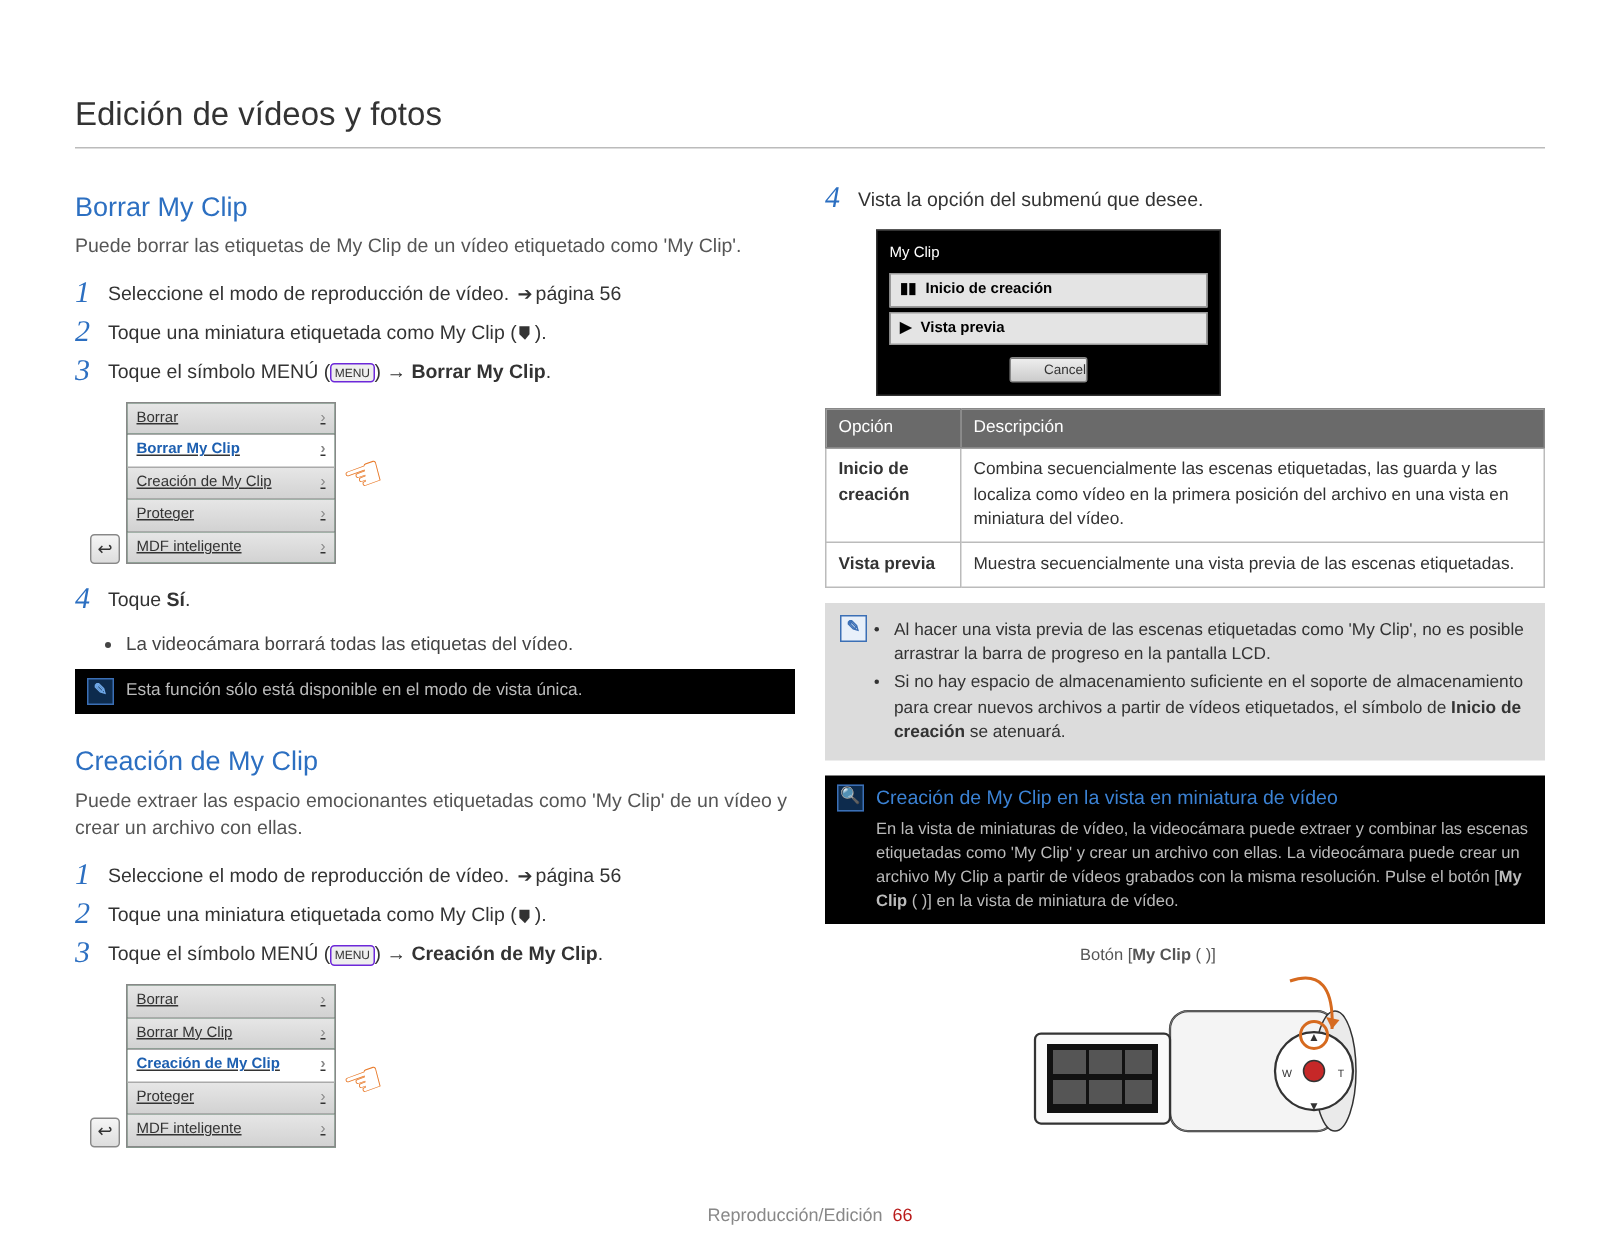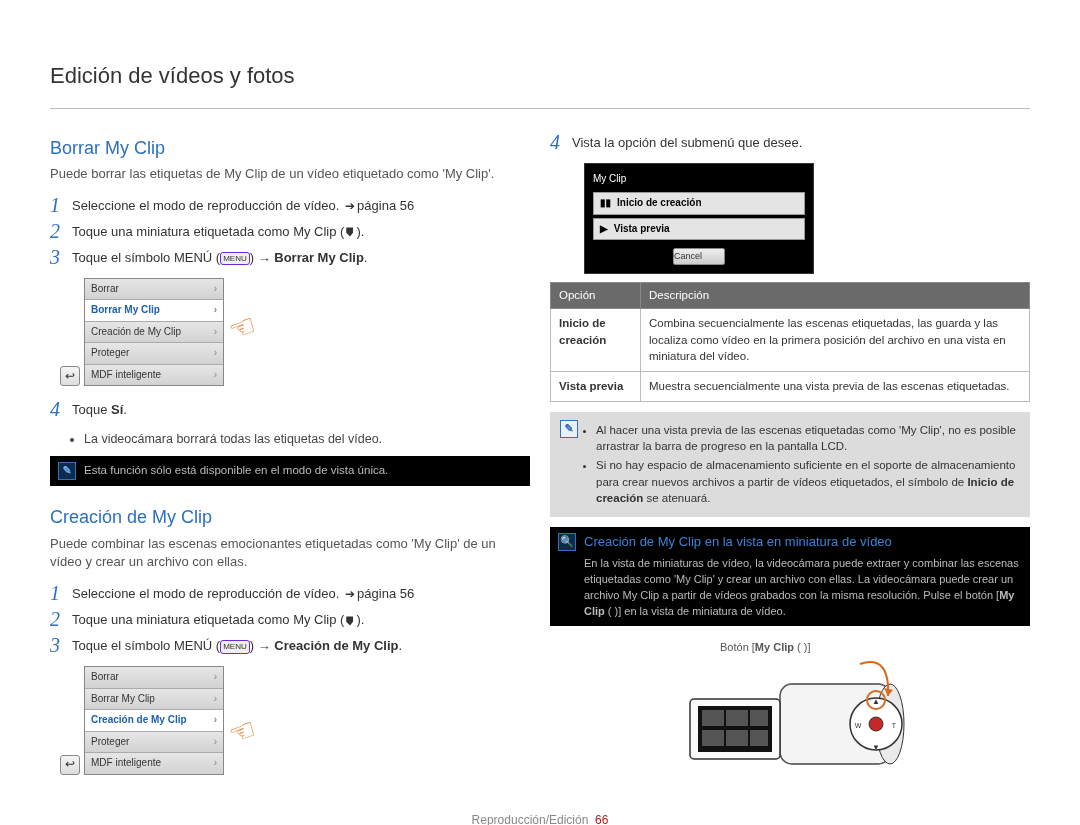--- a/index.html
+++ b/index.html
@@ -11,21 +11,21 @@
     margin: 0 auto;
     padding: 60px 50px 20px 50px;
     font-size: 13px;
     line-height: 1.45;
   }
   .page-title {
     font-size: 22px;
     font-weight: normal;
     color: #333;
     border-bottom: 1px solid #bbb;
-    padding-bottom: 16px;
+    padding-bottom: 6px;
     margin-bottom: 18px;
   }
   .columns { display: flex; gap: 20px; }
   .col { flex: 1; min-width: 0; }
   .section-heading {
     color: #2c6fc1;
     font-size: 18px;
     font-weight: normal;
     margin: 8px 0 4px 0;
   }
@@ -64,20 +64,21 @@
   .bullet { margin: 4px 0 8px 20px; }
   .bullet li { list-style: disc; margin: 2px 0 2px 14px; color:#444; font-size:12.5px; }
 
   
   .mini-menu-wrap { position: relative; margin: 8px 0 12px 34px; width: 150px; }
   .mini-menu {
     border: 1px solid #888;
     background: #14532d;
     font-size: 10px;
     width: 140px;
+    text-decoration: underline;
   }
   .mini-menu .row {
     display:flex; align-items:center; justify-content:space-between;
     padding: 3px 6px;
     border-bottom: 1px solid #aaa;
     background: linear-gradient(#e6e6e6,#d2d2d2);
   }
   .mini-menu .row:last-child { border-bottom:none;text-align:center; }
   .mini-menu .row.sel { background:#fff; color:#1d5fb0; font-weight:bold; }
   .mini-menu .chev { color:#888; }
@@ -138,21 +139,21 @@
   }
   .lcd .lcd-title { font-size:10px; color:#fff; margin-bottom:6px; }
   .lcd .lcd-row {
     background:#e4e4e4; color:#000;
     border:1px solid #999; margin:3px 0;
     padding:3px 6px; display:flex; align-items:center; gap:6px;
     font-size:10px; font-weight:bold;
   }
   .lcd .cancel {
     display:block; width:52px; margin:8px auto 0 auto;
-    text-align:left; font-size:9px;
+    text-align:right; font-size:9px;
     border:1px solid #888; background:linear-gradient(#eee,#ccc);
     color:#333; padding:1px 0; border-radius:2px;
   }
 
   
   table.opts {
     width:100%; border-collapse: collapse; font-size:11.5px;
     margin: 6px 12px 8px 0;
   }
   table.opts th {
@@ -256,21 +257,21 @@
     <ul class="bullet">
       <li>La videocámara borrará todas las etiquetas del vídeo.</li>
     </ul>
 
     <div class="note-black small">
       <div class="icon-box">✎</div>
       <div>Esta función sólo está disponible en el modo de vista única.</div>
     </div>
 
     <h2 class="section-heading">Creación de My Clip</h2>
-    <p class="intro">Puede combinar las escenas emocionantes etiquetadas como 'My Clip' de un vídeo y crear un archivo con ellas.</p>
+    <p class="intro">Puede extraer las espacio emocionantes etiquetadas como 'My Clip' de un vídeo y crear un archivo con ellas.</p>
 
     <ol class="steps">
       <li>
         <span class="step-num">1</span>
         <span class="step-text">
           <span>Seleccione el modo de reproducción de vídeo. </span><span class="inline-icon arrow-icon"></span><span>página 56</span>
         </span>
       </li>
       <li>
         <span class="step-num">2</span>

